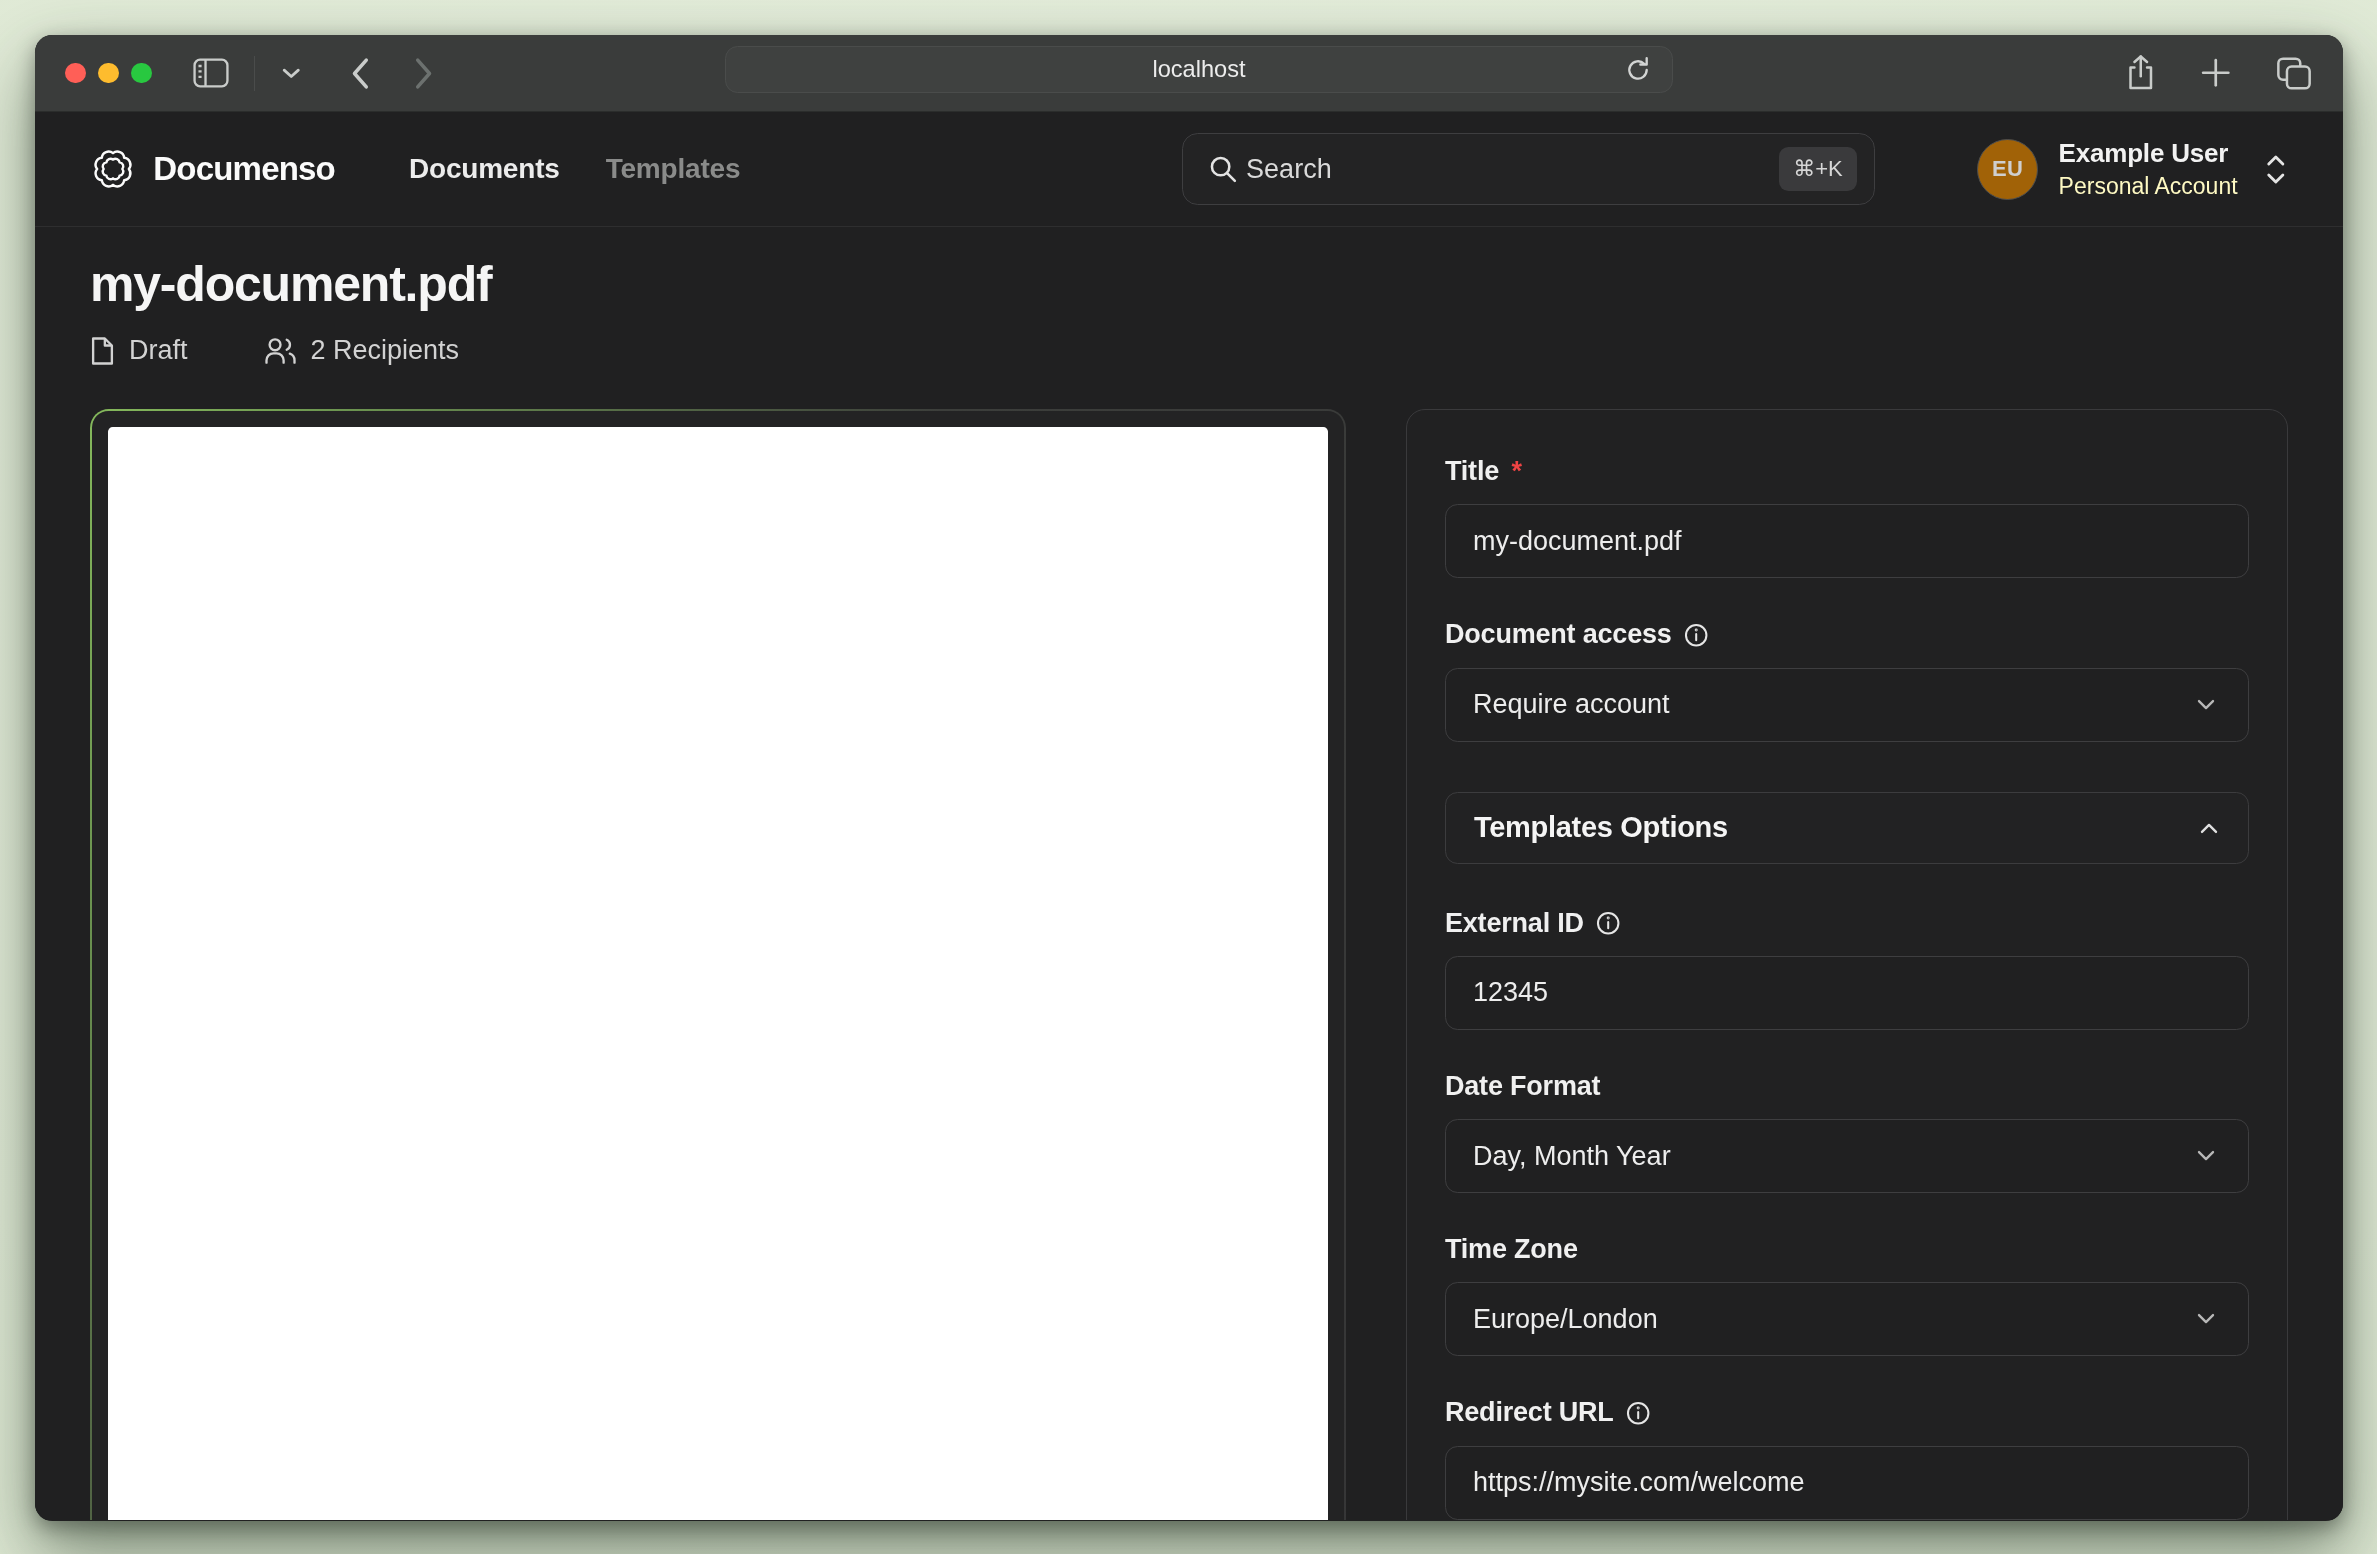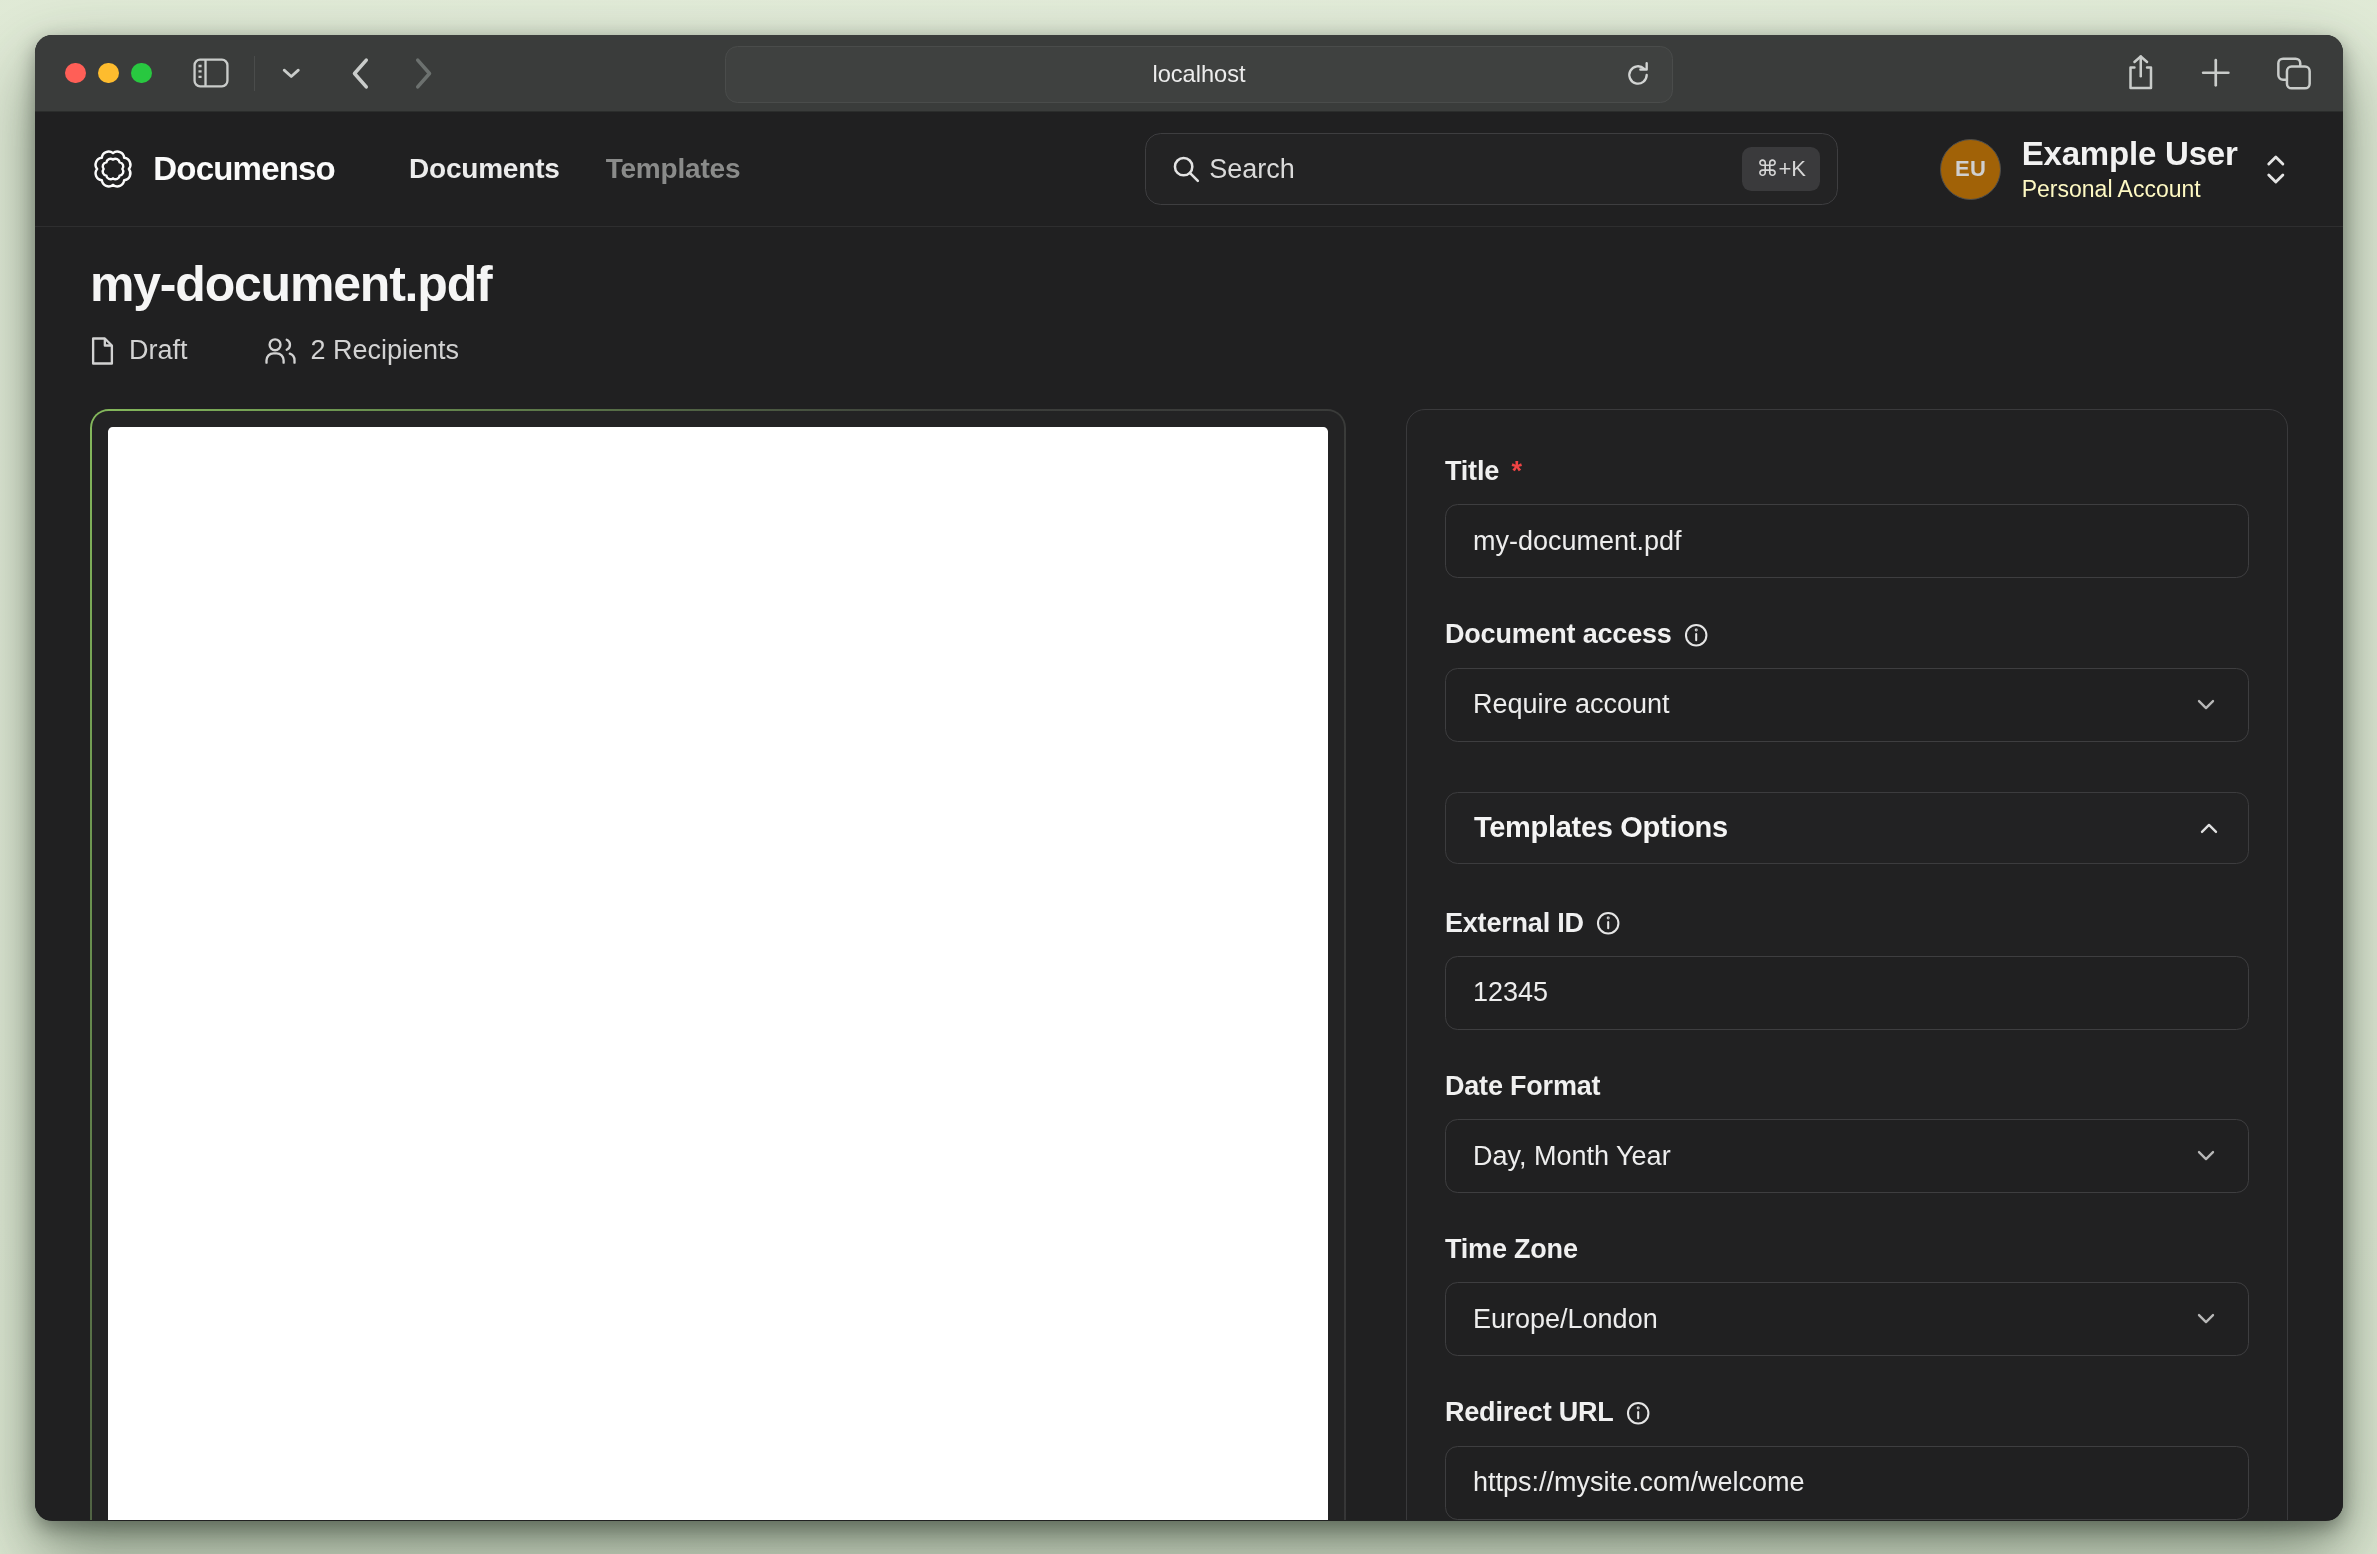--- a/index.html
+++ b/index.html
@@ -23,21 +23,21 @@
     height:77px; background:#3a3c3b; border-bottom:0.8px solid #2b2d2c;
     display:flex; align-items:center; padding:0 31.5px 0 30px; position:relative;
   }
   .lights { display:flex; gap:12.6px; align-items:center; }
   .light { width:20.5px; height:20.5px; border-radius:50%; }
   .light.red{ background:#ff5f57; } .light.yellow{ background:#febc2e; } .light.green{ background:#28c840; }
   .tb-group { display:flex; align-items:center; margin-left:41px; gap:20.5px; }
   .tb-btn { display:flex; align-items:center; justify-content:center; background:none; border:none; cursor:pointer; padding:0; }
   .tb-divider { width:1.6px; height:35px; background:#4a4c4b; margin:0 4.7px; }
   .urlbar {
-    position:absolute; left:690px; top:11px; width:948px; height:57px;
+    position:absolute; left:690px; top:11px; width:948px; height:47px;
     border:1.6px solid #4a4c4b; border-radius:12.6px; background:#3f4140;
     display:flex; align-items:center; justify-content:center;
   }
   .urlbar .url-text { color:#ececec; font-size:23.6px; }
   .urlbar .reload { position:absolute; right:19px; top:50%; transform:translateY(-50%); background:none; border:none; cursor:pointer; display:flex; }
   .tb-right { margin-left:auto; display:flex; align-items:center; gap:44px; }
 
   
   .app { height:1408px; background:#202021; display:flex; flex-direction:column; }
 
@@ -66,21 +66,21 @@
     color:#d6d6d6; font-size:22px; white-space:nowrap;
   }
 
   .user { margin-left:102px; display:flex; align-items:center; gap:20.5px; cursor:pointer; }
   .avatar {
     width:61px; height:61px; border-radius:50%; background:#a16207; border:1.6px solid #4c4d4e;
     display:flex; align-items:center; justify-content:center;
     color:#cfcfcf; font-size:22px; font-weight:600; letter-spacing:0.4px;
   }
   .user-meta { display:flex; flex-direction:column; gap:3.1px; }
-  .user-name { color:#f2f2f2; font-size:33px; font-weight:700; letter-spacing:-0.2px; }
+  .user-name { color:#f2f2f2; font-size:26px; font-weight:700; letter-spacing:-0.2px; }
   .user-sub { color:#fef9c3; font-size:23px; }
   .user .switch-icon { margin-left:6.3px; }
 
   
   .page { flex:1; padding:0 55px; overflow:hidden; }
   h1.doc-title { margin-top:28px; color:#f5f5f5; font-size:50px; font-weight:700; letter-spacing:-1.2px; }
   .meta-row { margin-top:22px; display:flex; align-items:center; gap:76px; }
   .meta-item { display:flex; align-items:center; gap:14px; color:#d2d2d2; font-size:27px; }
 
   .content { margin-top:43px; display:flex; gap:60px; align-items:flex-start; }

